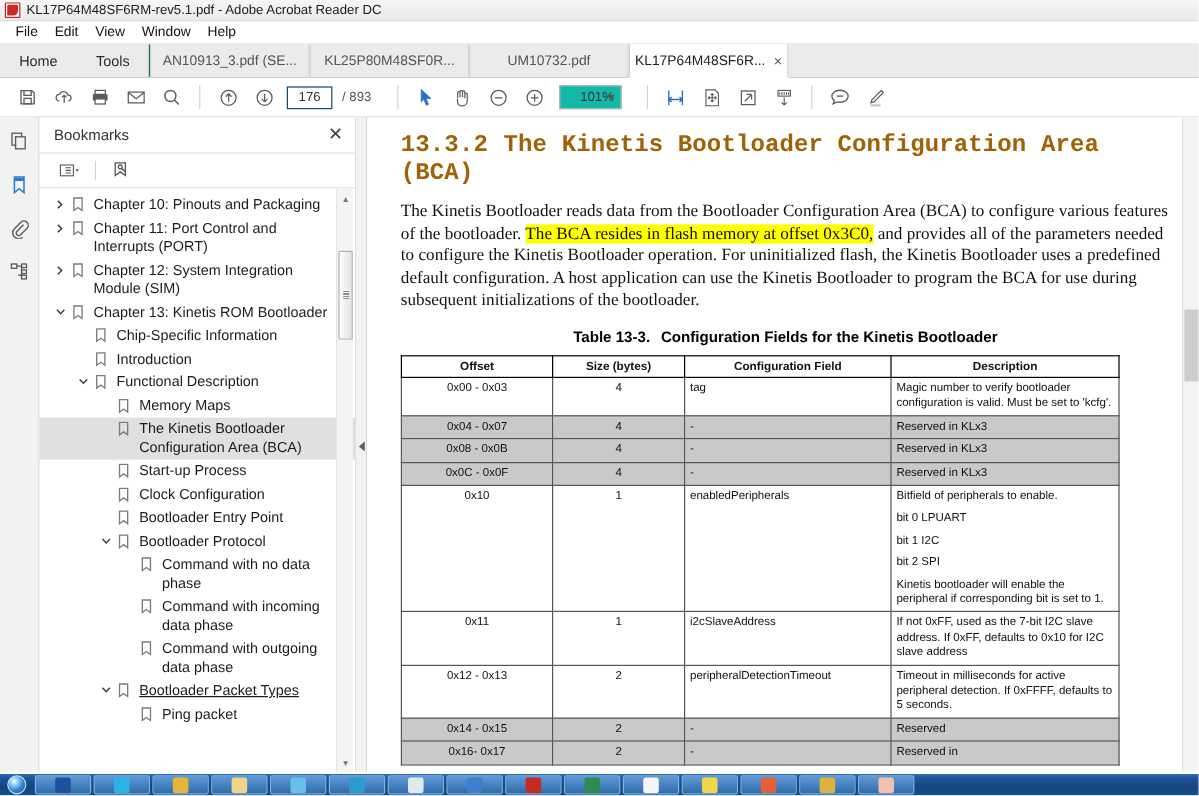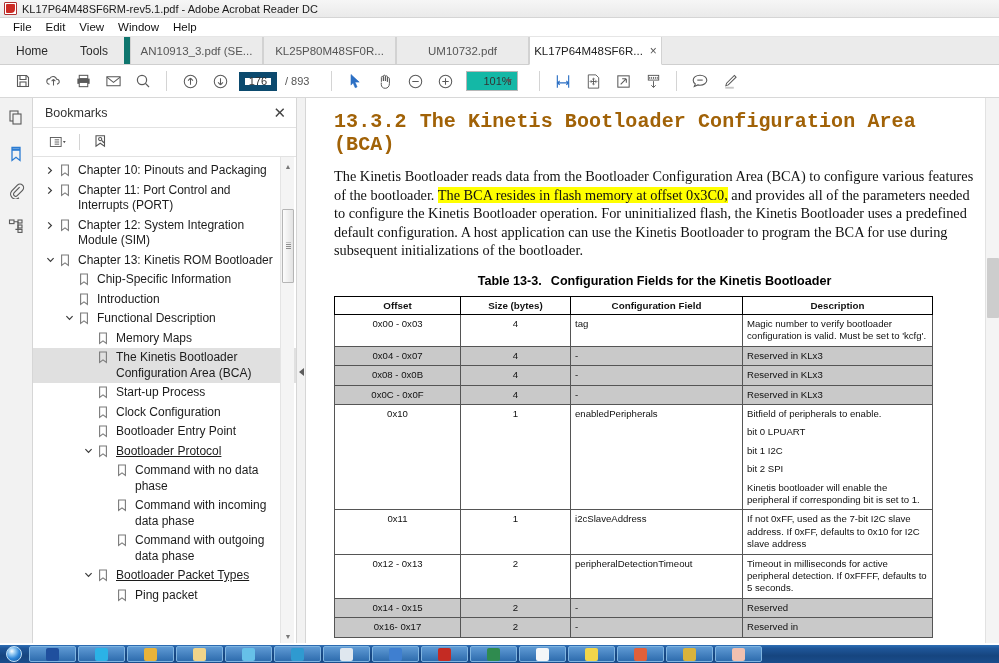--- a/index.html
+++ b/index.html
@@ -67,21 +67,21 @@
     font-size: 11.5px;
   }
   .tab-home, .tab-tools {
     display: flex; align-items: center;
     padding: 0 16px;
     font-size: 12px;
     color: #2b2b2b;
     background: #ebebeb;
     cursor: default;
   }
-  .tab-tools { border-right: 6px solid #0f766e; }
+  .tab-tools { border-right: 1px solid #0f766e; }
   .doc-tab {
     display: flex; align-items: center; justify-content: center;
     width: 133px;
     padding: 0 8px;
     color: #555;
     background: #ebebeb;
     border-right: 1px solid #d2d2d2;
     border-left: 1px solid #d2d2d2;
     white-space: nowrap; overflow: hidden;
     cursor: default;
@@ -116,21 +116,21 @@
     cursor: default;
     color: #4a4a4a;
   }
   .tb-sep {
     width: 1px; height: 20px;
     background: #d4d4d4;
     margin: 0 8px;
   }
   .page-box {
     width: 38px; height: 19px;
-    border: 6px solid #0c4a6e;
+    border: 1px solid #0c4a6e;
     background: #fff;
     font-size: 11px; color: #333;
     display: flex; align-items: center; justify-content: center;
     margin: 0 4px;
   }
   .page-total {
     font-size: 11px; color: #555;
     margin-left: 4px; margin-right: 14px;
   }
   .zoom-box {
@@ -749,21 +749,21 @@
             </div>
             <div class="bm-row" style="padding-left: 48px;">
               <span class="bm-arrow"></span>
               <span class="bm-ico">
                 <svg width="10" height="13" viewBox="0 0 10 13" fill="none" stroke="currentColor" stroke-width="1.1">
                   <path d="M1.6 1h6.8v10.4L5 8.9l-3.4 2.5z"></path>
                 </svg>
               </span>
               <span class="bm-label">Bootloader Entry Point</span>
             </div>
-            <div class="bm-row" style="padding-left: 48px; text-decoration: underline;">
+            <div class="bm-row" style="padding-left: 48px;">
               <span class="bm-arrow">
                 <svg width="9" height="8" viewBox="0 0 9 8" fill="none" stroke="currentColor" stroke-width="1.2">
                   <path d="M1.4 2.2L4.5 5.4 7.6 2.2"></path>
                 </svg>
               </span>
               <span class="bm-ico">
                 <svg width="10" height="13" viewBox="0 0 10 13" fill="none" stroke="currentColor" stroke-width="1.1">
                   <path d="M1.6 1h6.8v10.4L5 8.9l-3.4 2.5z"></path>
                 </svg>
               </span>

